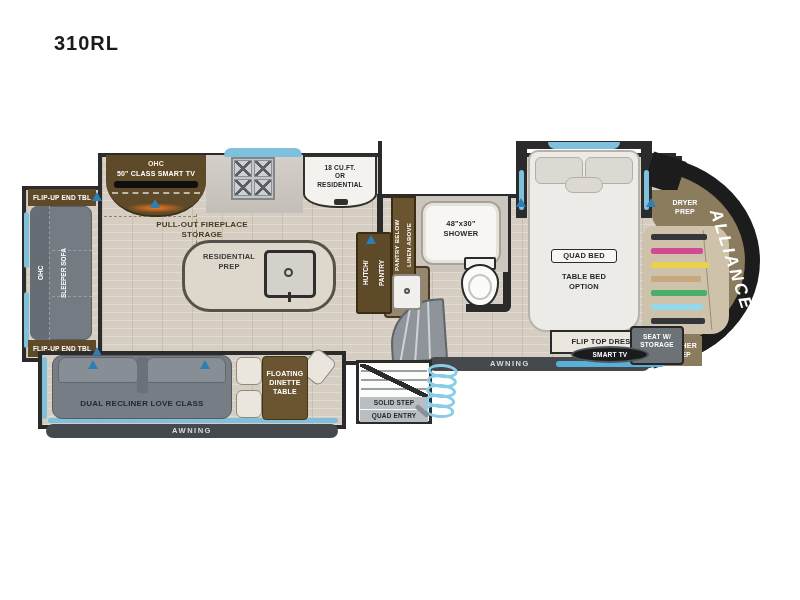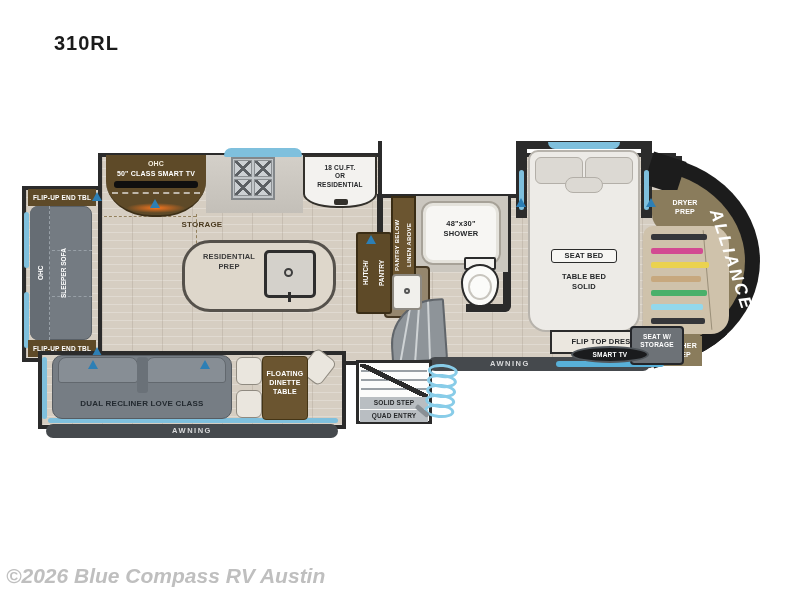--- a/index.html
+++ b/index.html
@@ -216,23 +216,23 @@
   </div>
   <div id="washer" class="lbl w">
     <span>WASHER</span>
     <span>PREP</span>
   </div>
 
   <div id="bed"></div>
   <div id="pil-l"></div>
   <div id="pil-r"></div>
   <div id="pil-c"></div>
-  <div id="kinglabel" class="lbl">SEAT BED</div>
+  <div id="kinglabel" class="lbl">QUAD BED</div>
   <div id="queen1" class="lbl">TABLE BED</div>
-  <div id="queen2" class="lbl">SOLID</div>
+  <div id="queen2" class="lbl">OPTION</div>
   <div id="rl-l" class="vent"></div>
   <div id="rl-r" class="vent"></div>
   <div id="dresser" class="lbl">FLIP TOP DRESSER</div>
   <div id="tvoval" class="lbl w">SMART TV</div>
   <div id="tvstrip"></div>
   <div id="seatbox" class="lbl w">
     <span>SEAT W/</span>
     <span>STORAGE</span>
   </div>
 
@@ -288,20 +288,21 @@
   <div id="ent"></div>
   <div id="entohc" class="lbl">OHC</div>
   <div id="enttv" class="lbl w">50" CLASS SMART TV</div>
   <div id="tvbar"></div>
   <div id="entdash"></div>
   <div id="glow"></div>
   <div id="entvent" class="vent"></div>
   <div id="fpdashv"></div>
   <div id="fpdashh"></div>
   <div id="fplabel" class="lbl">
+    <span>PULL-OUT FIREPLACE</span>
     <span>STORAGE</span>
   </div>
 
   <div id="rslide" class="floor"></div>
   <div id="rwin1" class="win"></div>
   <div id="rwin2" class="win"></div>
   <div id="rtbl1" class="lbl w">FLIP-UP END TBL</div>
   <div id="rtbl2" class="lbl w">FLIP-UP END TBL</div>
   <div id="sofa"></div>
   <div id="sofaback"></div>
@@ -343,14 +344,13 @@
   </div>
   <div id="coil">
     <div id="rg1" class="ring"></div>
     <div id="rg2" class="ring"></div>
     <div id="rg3" class="ring"></div>
     <div id="rg4" class="ring"></div>
     <div id="rg5" class="ring"></div>
     <div id="hook"></div>
   </div>
 
-  <div id="watermark">©2026 Blue Compass RV Austin</div>
 </div>
 
 </body></html>

